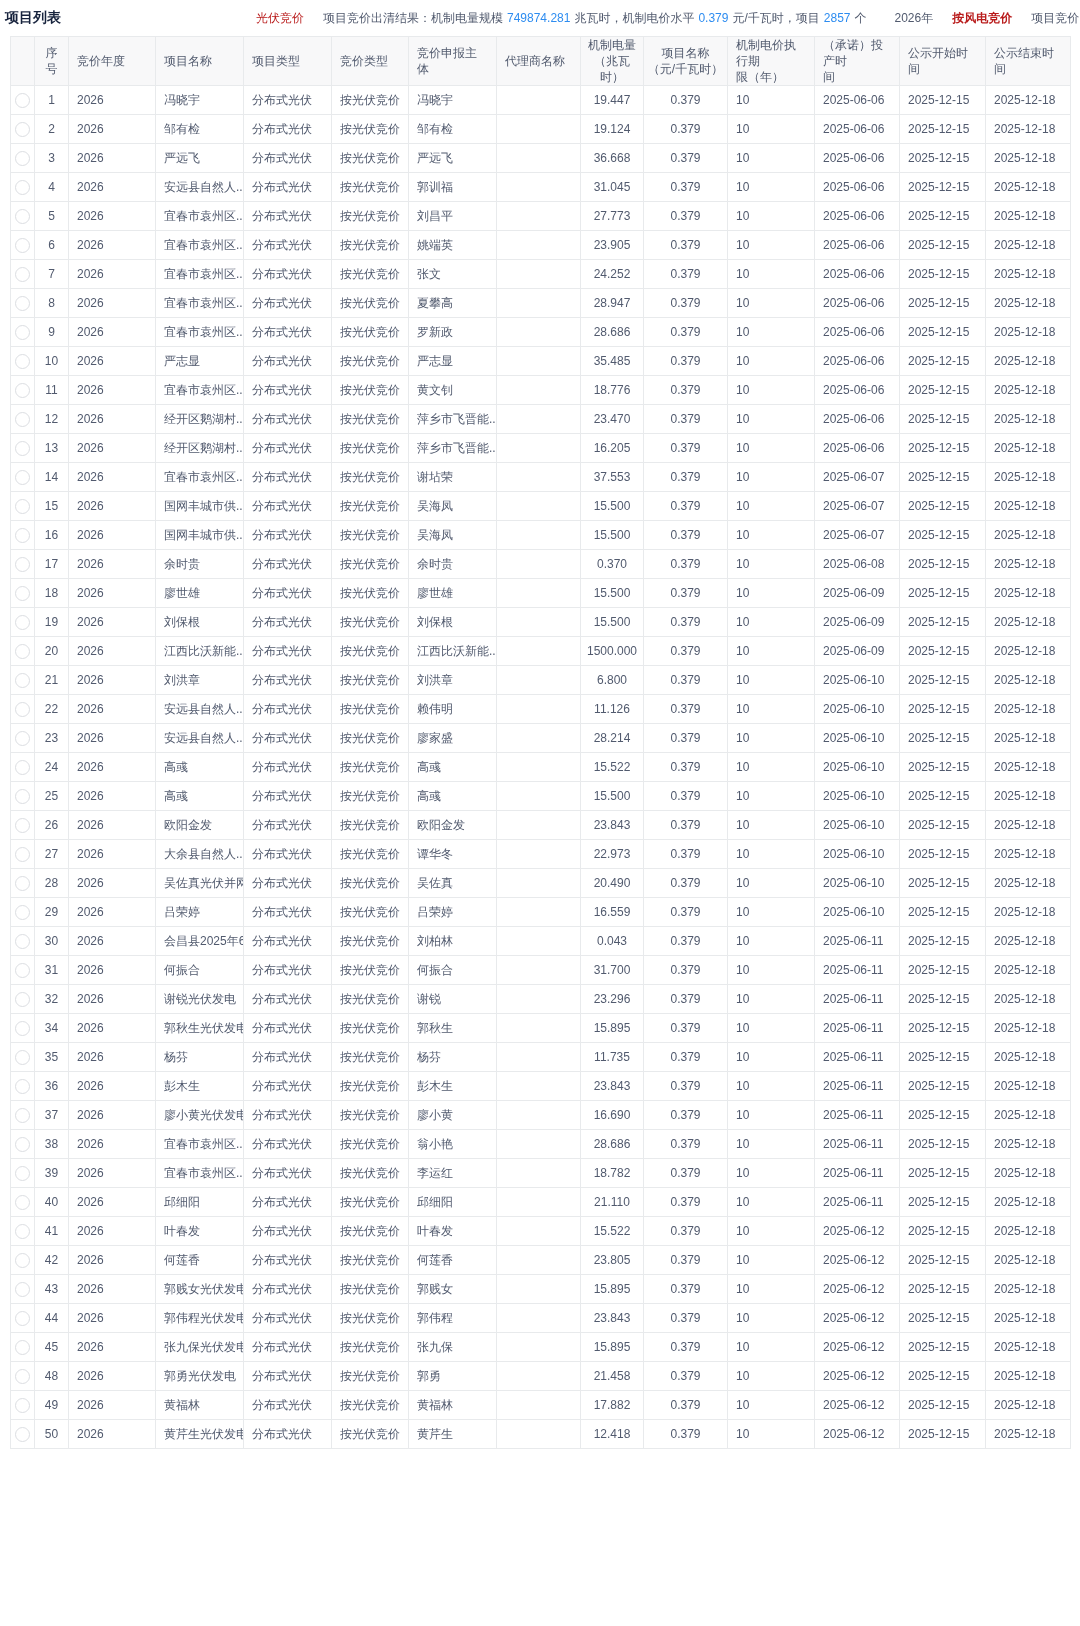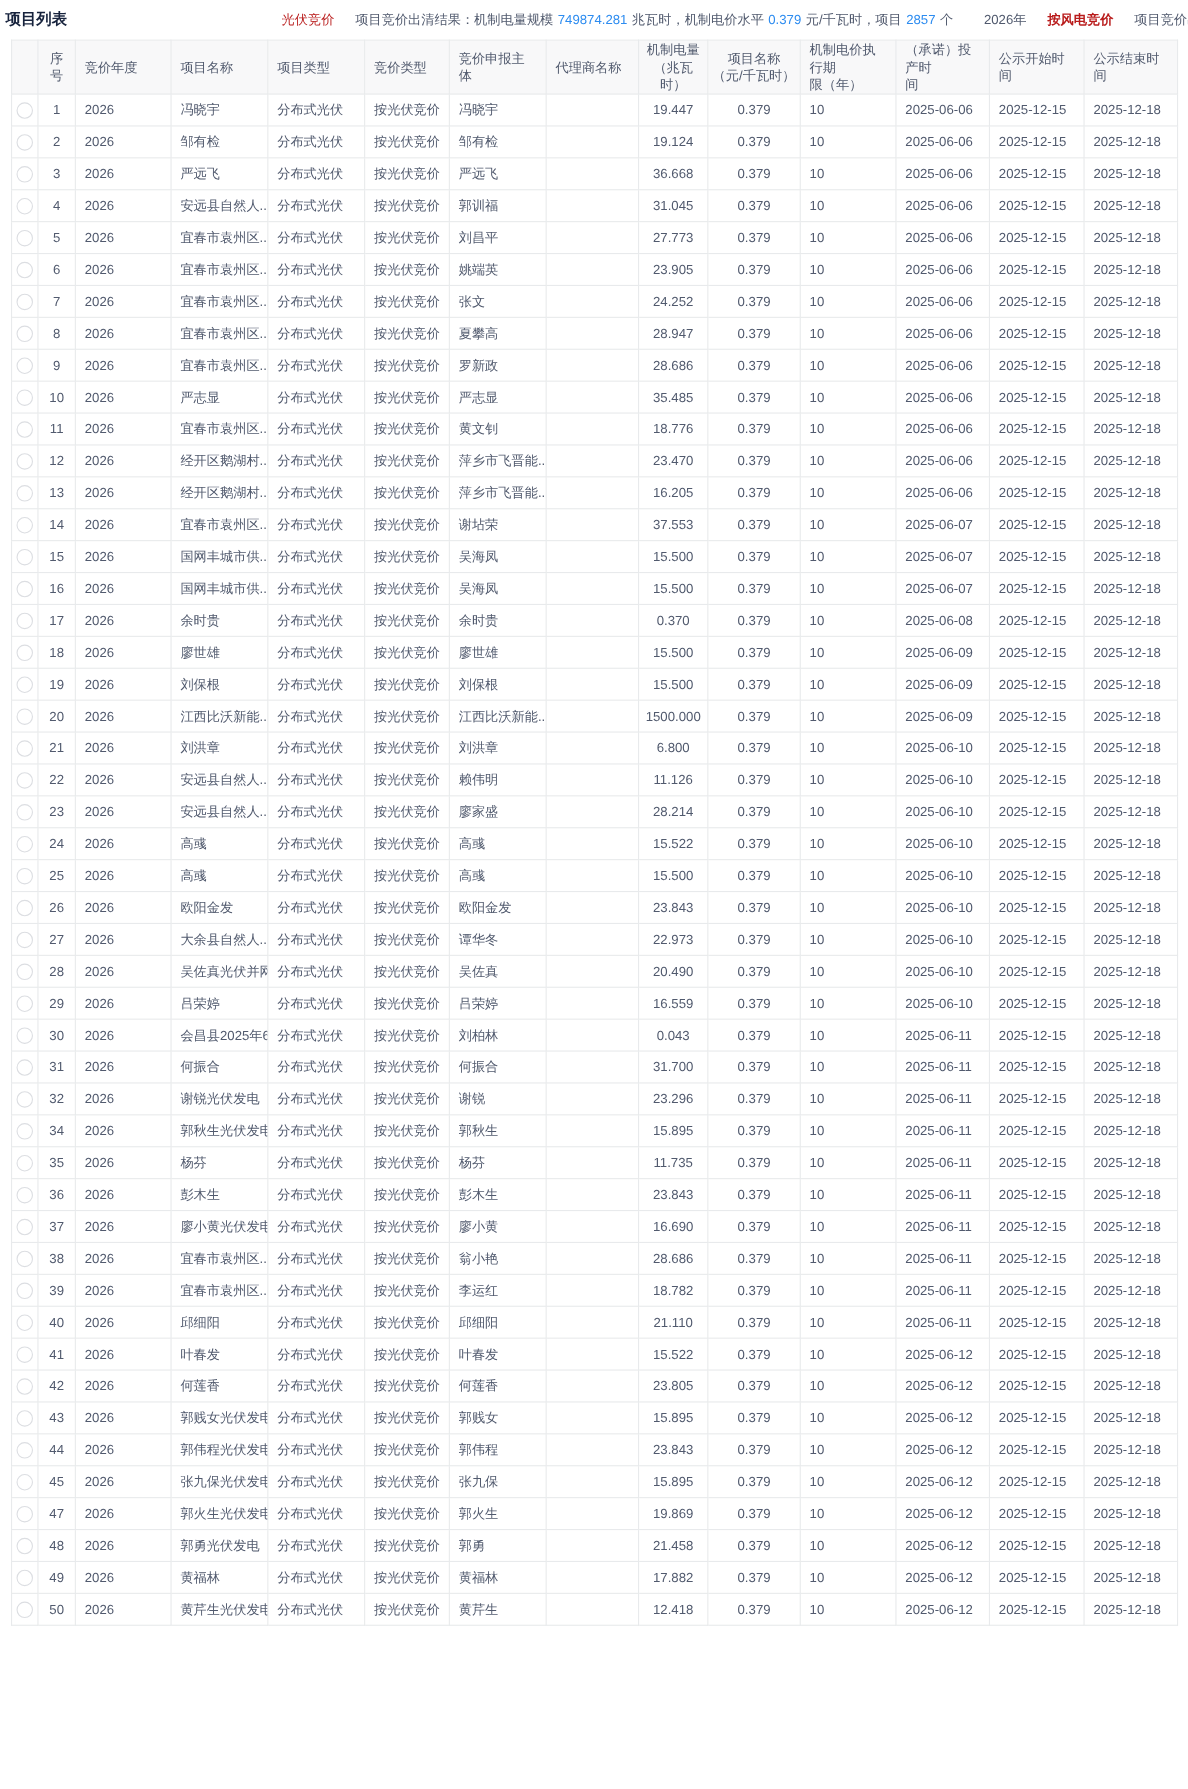--- a/index.html
+++ b/index.html
@@ -781,36 +781,20 @@
           <td class=""></td>
           <td class="al-center tight">15.895</td>
           <td class="al-center tight">0.379</td>
           <td class="">10</td>
           <td class="">2025-06-12</td>
           <td class="">2025-12-15</td>
           <td class="">2025-12-18</td>
         </tr>
         <tr>
           <td class="radio-cell"><span class="radio"></span></td>
-          <td class="al-center">47</td>
-          <td class="">2026</td>
-          <td class="">郭火生光伏发电</td>
-          <td class="">分布式光伏</td>
-          <td class="">按光伏竞价</td>
-          <td class="">郭火生</td>
-          <td class=""></td>
-          <td class="al-center tight">19.869</td>
-          <td class="al-center tight">0.379</td>
-          <td class="">10</td>
-          <td class="">2025-06-12</td>
-          <td class="">2025-12-15</td>
-          <td class="">2025-12-18</td>
-        </tr>
-        <tr>
-          <td class="radio-cell"><span class="radio"></span></td>
           <td class="al-center">48</td>
           <td class="">2026</td>
           <td class="">郭勇光伏发电</td>
           <td class="">分布式光伏</td>
           <td class="">按光伏竞价</td>
           <td class="">郭勇</td>
           <td class=""></td>
           <td class="al-center tight">21.458</td>
           <td class="al-center tight">0.379</td>
           <td class="">10</td>

